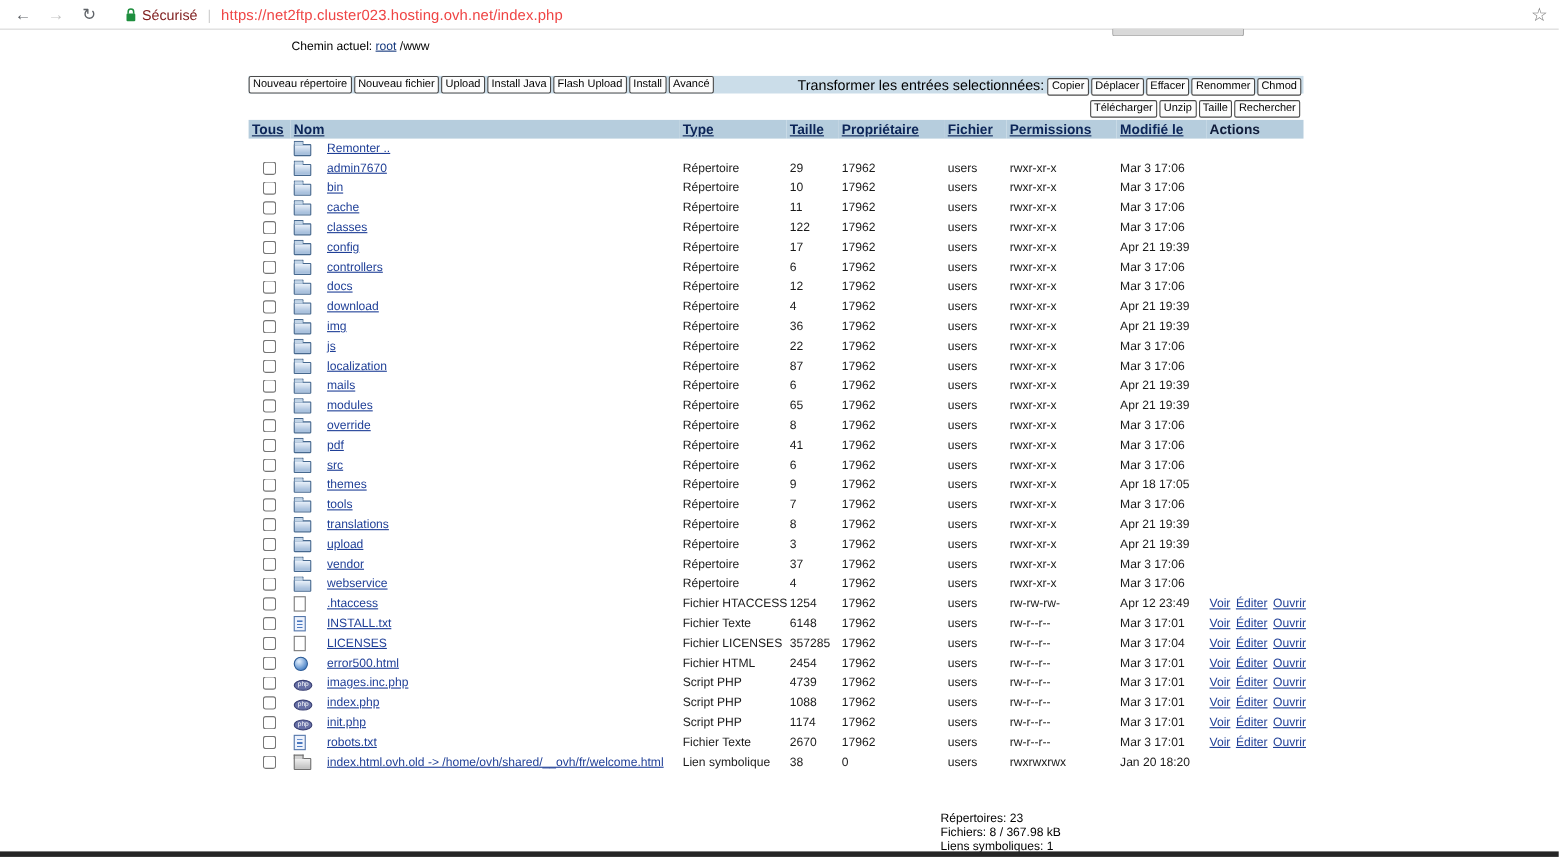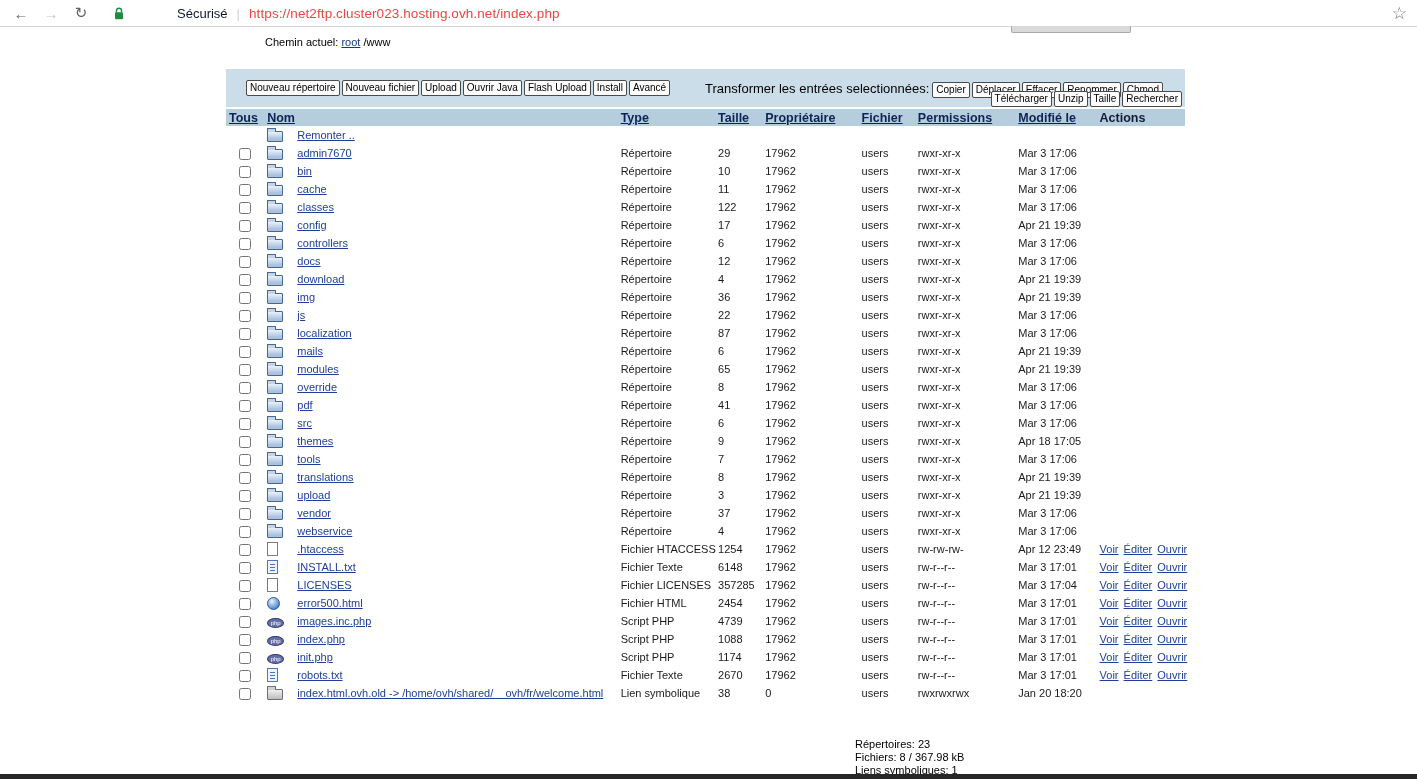--- a/index.html
+++ b/index.html
@@ -12,40 +12,40 @@
   
   .browser-bar {
     position:absolute; top:0; left:0; width:1417px; height:27px;
     background:#ffffff; border-bottom:1px solid #d6d6d6;
     display:flex; align-items:center; padding:0 10px;
   }
   .nav-btn { width:22px; text-align:center; font-size:15px; color:#5f6368; margin-right:8px; cursor:pointer; }
   .nav-btn.disabled { color:#c4c4c4; }
   .addr { display:flex; align-items:center; margin-left:14px; flex:0 1 auto; }
   .lock-wrap { display:inline-flex; align-items:center; margin-right:5px; }
-  .secure-label { color:#0f172a; font-size:13px;margin-left:48px; }
+  .secure-label { color:#7f1d1d; font-size:13px; }
   .addr-sep { color:#d0d0d0; margin:0 9px; font-size:13px; }
   .url-text { color:#ef4444; font-size:13.5px; letter-spacing:0.1px; }
   .star { margin-left:auto; font-size:17px; color:#757575; cursor:pointer; }
 
   
   .content { position:absolute; left:225px; top:28px; width:965px; height:746px;text-decoration:underline; }
 
   .fragment {
     position:absolute; left:786px; top:-2px; width:120px; height:7px;
     background:#d9d9d9; border:1px solid #a9a9a9; border-top:none; border-radius:0 0 2px 2px;
   }
 
   .path-line { position:absolute; top:8px; left:40px; font-size:11px; color:#000; white-space:nowrap; }
   .path-line a { color:#16397e; }
 
   .toolbar {
-    position:absolute; top:41px; left:1px; width:959px; height:38px;
+    position:absolute; top:41px; left:1px; width:959px; height:16px;
     background:#cbdde9; display:flex; align-items:center; justify-content:space-between;
-    padding:0 20px;
+    padding:0 0;
   }
   .toolbar-left, .toolbar-right { display:flex; align-items:center; white-space:nowrap; }
   .transform-label { font-size:13px; color:#000; margin-right:3px; }
   .btn {
     font-family:"Liberation Sans", sans-serif;
     font-size:10px; line-height:12px; padding:1px 3px; margin-right:2px;
     background:#fcfcfc; border:1px solid #4a4a4a; border-radius:2px; color:#000;
     cursor:pointer; white-space:nowrap;
   }
   .toolbar2 { position:absolute; top:63px; right:6px; display:flex; }
@@ -141,21 +141,21 @@
     <span>Chemin actuel:</span>
     <a href="#">root</a>
     <span>/www</span>
   </div>
 
   <div class="toolbar">
     <div class="toolbar-left">
         <button class="btn">Nouveau répertoire</button>
         <button class="btn">Nouveau fichier</button>
         <button class="btn">Upload</button>
-        <button class="btn">Ouvrir Java</button>
+        <button class="btn">Install Java</button>
         <button class="btn">Flash Upload</button>
         <button class="btn">Install</button>
         <button class="btn">Avancé</button>
       </div>
     <div class="toolbar-right">
       <span class="transform-label">Transformer les entrées selectionnées:</span>
       <span><button class="btn">Copier</button><button class="btn">Déplacer</button><button class="btn">Effacer</button><button class="btn">Renommer</button><button class="btn">Chmod</button></span>
     </div>
   </div>
 

